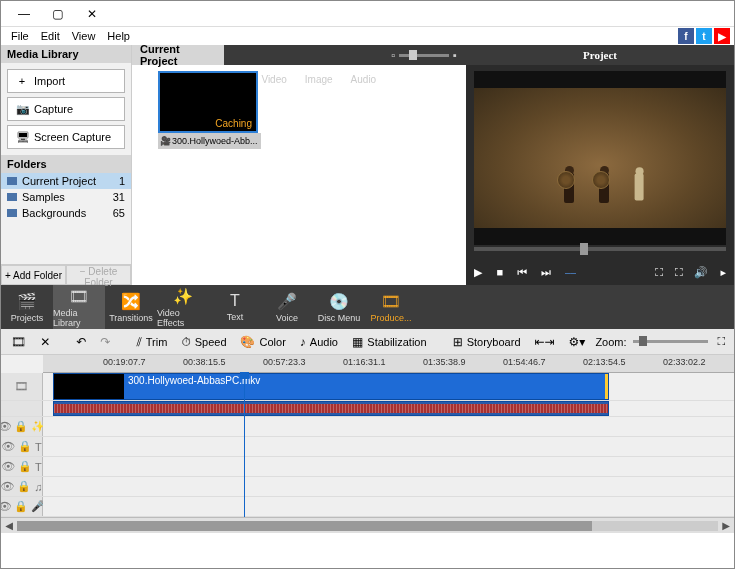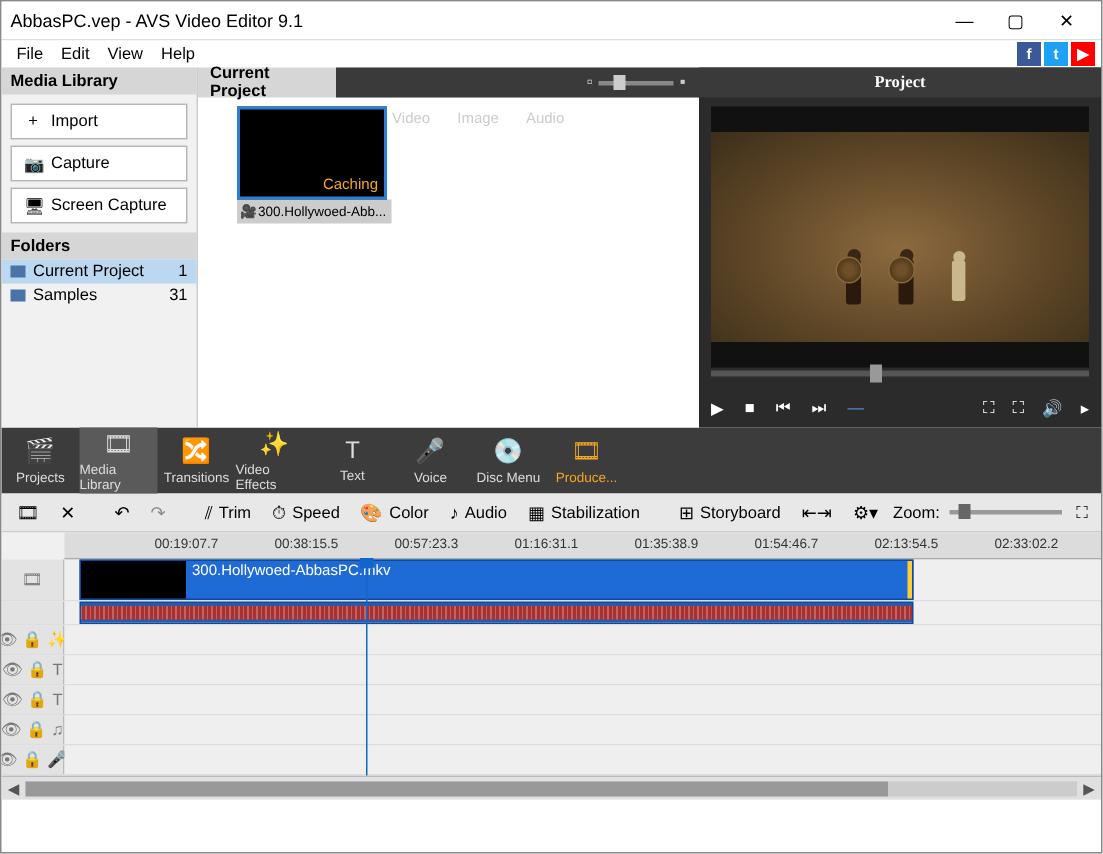--- a/index.html
+++ b/index.html
@@ -112,21 +112,20 @@
 .hscroll .s-track{flex:1; height:10px; background:#ccc; position:relative;}
 .hscroll .s-thumb{position:absolute; left:0; width:82%; top:0; bottom:0; background:#999;}
 
 
 .dim { opacity: 0.4; }
 </style>
 </head>
 <body>
 
 <div class="titlebar">
-  <span class="title">AbbasPC.vep - AVS Video Editor 9.1</span>
   <div class="winbtn">—</div>
   <div class="winbtn">▢</div>
   <div class="winbtn">✕</div>
 </div>
 
 <div class="menubar">
   <div class="item">File</div>
   <div class="item">Edit</div>
   <div class="item">View</div>
   <div class="item">Help</div>
@@ -160,20 +159,29 @@
       <div class="folder-row selected">
           <span class="folder-ico"></span>
           <span>Current Project</span>
           <span class="count">1</span>
         </div>
       <div class="folder-row">
           <span class="folder-ico"></span>
           <span>Samples</span>
           <span class="count">31</span>
         </div>
+      <div class="folder-row">
+          <span class="folder-ico"></span>
+          <span>Backgrounds</span>
+          <span class="count">65</span>
+        </div>
+    </div>
+    <div class="folder-actions">
+      <button>+ Add Folder</button>
+      <button>− Delete Folder</button>
     </div>
   </div>
 
   <div class="curproj">
     <div class="curproj-header">
       <span class="label">Current Project</span>
       <div class="filter-tabs">
         <div class="filter-tab active">All</div>
         <div class="filter-tab">Video</div>
         <div class="filter-tab">Image</div>

